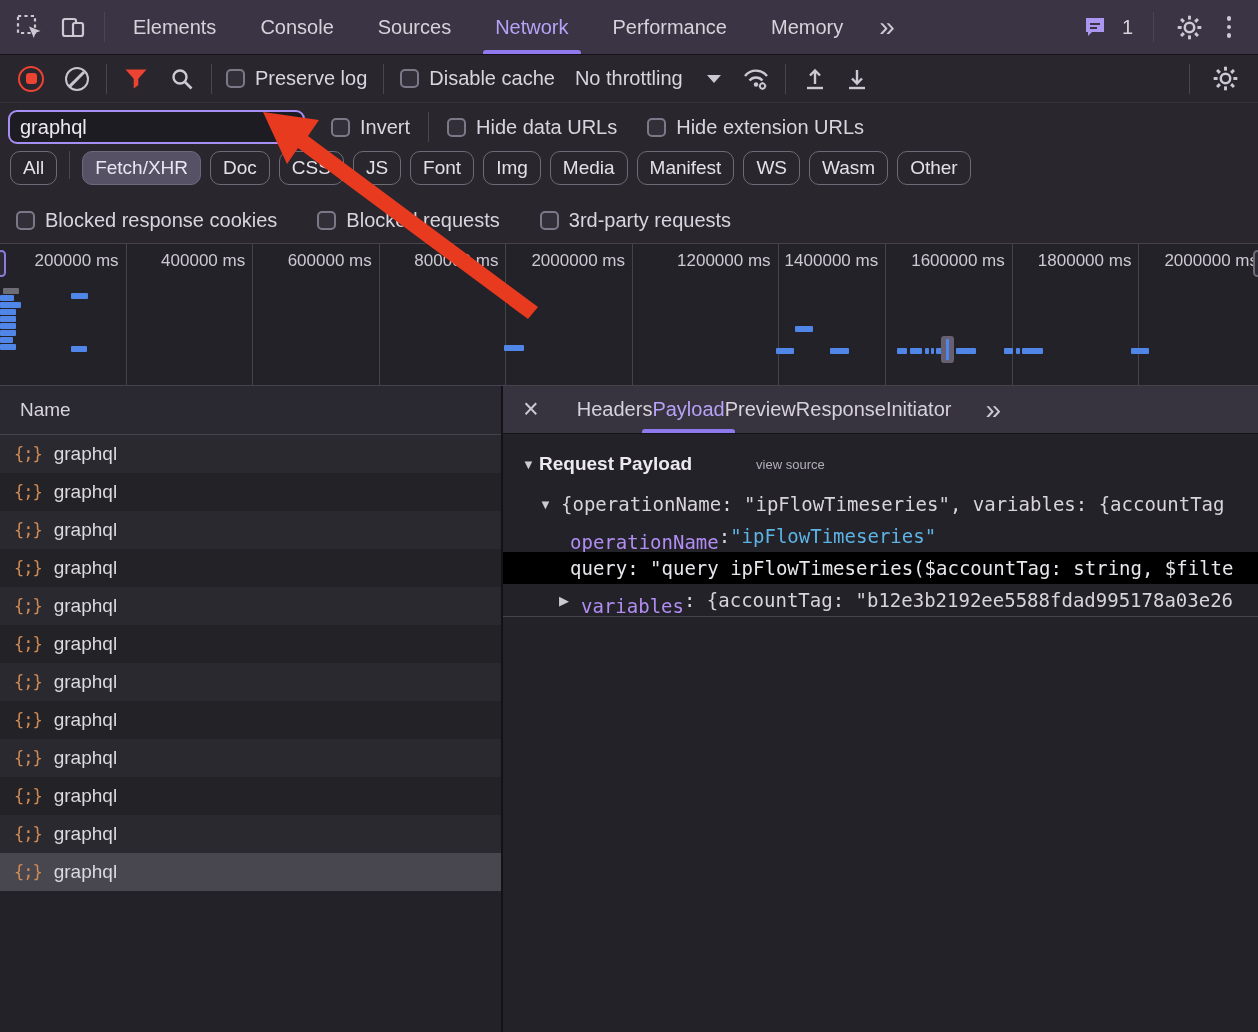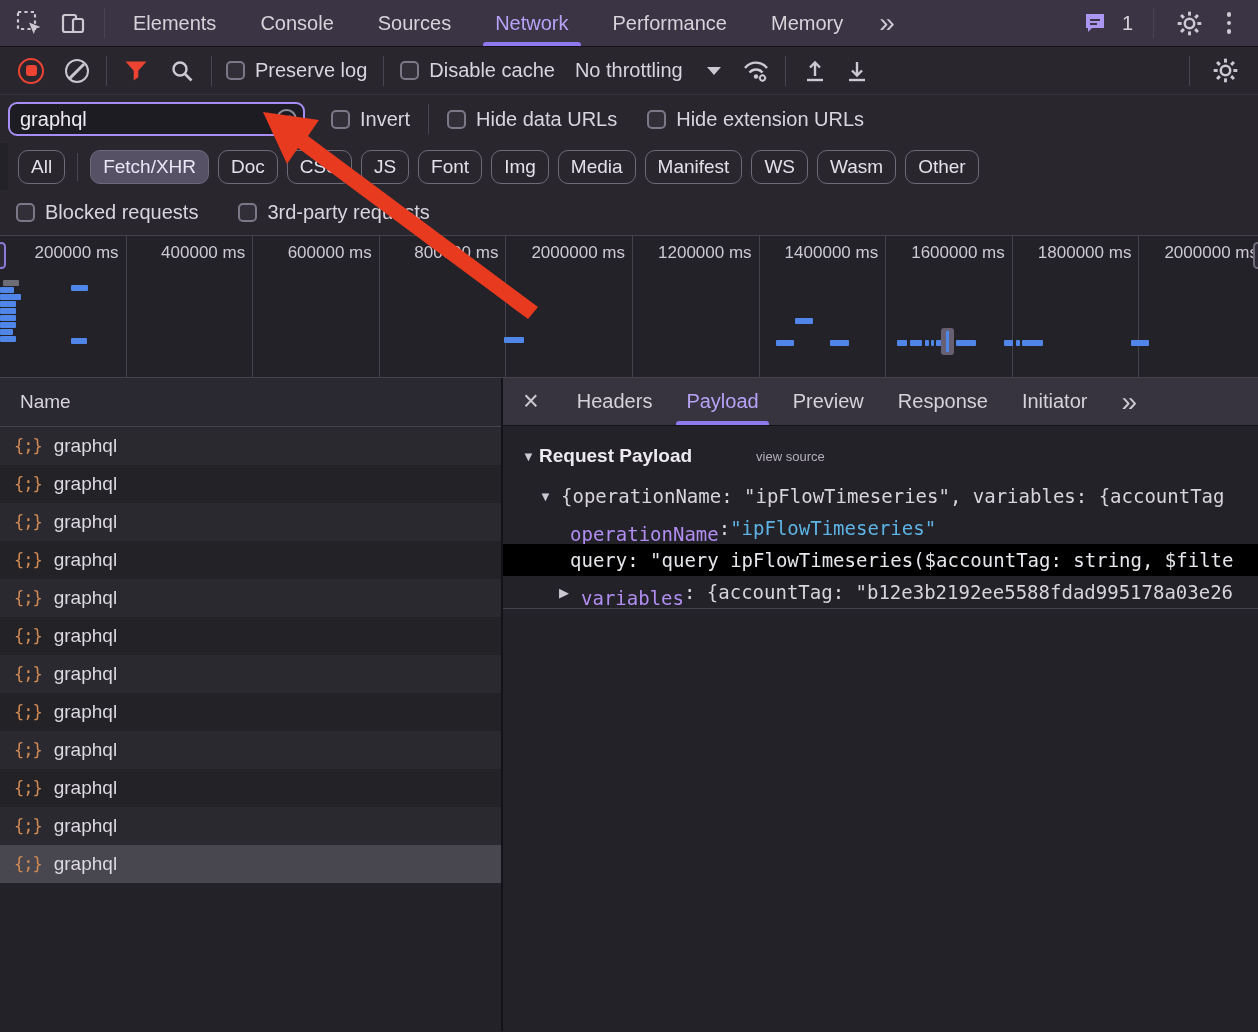--- a/index.html
+++ b/index.html
@@ -1,20 +1,20 @@
 <!DOCTYPE html>
 <html><head>
 <meta charset="utf-8">
 <style>
   * { margin:0; padding:0; box-sizing:border-box; }
   html,body { width:1258px; height:1032px; overflow:hidden; }
   body { background:#242229; font-family:"Liberation Sans",sans-serif; color:#d6d2da; position:relative; }
 
   
-  .row1 { height:47px; background:#3a3444; display:flex; align-items:center; padding:0 14px 0 14px; border-bottom:1px solid #141019; }
+  .row1 { height:55px; background:#3a3444; display:flex; align-items:center; padding:0 14px 0 14px; border-bottom:1px solid #141019; }
   .icon-btn { display:flex; align-items:center; justify-content:center; width:30px; height:30px; flex:0 0 auto; }
   .vsep { width:1px; height:30px; background:#55505e; margin:0 10px; flex:0 0 auto; }
   .vsep.dark { background:#4a4553; }
   .main-tabs { display:flex; align-items:center; height:100%; margin-left:18px; gap:44px; }
   .tab { height:100%; display:flex; align-items:center; font-size:20px; color:#d6d2da; position:relative; cursor:default; }
   .tab.active { color:#b6a3f8; }
   .tab.active::after { content:''; position:absolute; left:-12px; right:-12px; bottom:0; height:4px; border-radius:3px 3px 0 0; background:#8f79ef; }
   .more-chev { font-size:28px; color:#cdc9d3; line-height:1; }
   .row1-right { margin-left:auto; display:flex; align-items:center; gap:10px; }
   .msg-count { font-size:20px; color:#d6d2da; margin-left:2px; }
@@ -32,21 +32,21 @@
   .lbl { font-size:20px; color:#d9d5de; white-space:nowrap; }
   .caret { width:0; height:0; border-left:7px solid transparent; border-right:7px solid transparent; border-top:8px solid #cdc9d3; margin-left:14px; }.gap12{width:12px}.gap16{width:16px}.gap20{width:20px}
 
   
   .row3 { height:48px; background:#29262e; display:flex; align-items:center; padding:0 16px 0 8px; }
   .filter-box { width:297px; height:34px; border:2px solid #a78ef2; border-radius:9px; background:#1e1c23; display:flex; align-items:center; padding:0 6px 0 10px; }
   .filter-box input { flex:1; background:transparent; border:none; outline:none; color:#eceaf0; font-size:20px; font-family:"Liberation Sans",sans-serif; min-width:0; }
   .clear-x { width:21px; height:21px; border:2px solid #8f8b98; border-radius:50%; color:#c6c2cd; font-size:15px; line-height:17px; text-align:center; flex:0 0 auto; }
 
   
-  .row4 { height:47px; background:#29262e; display:flex; align-items:center; padding:0 10px; gap:9px;margin-left:8px; }
+  .row4 { height:47px; background:#29262e; display:flex; padding:0 10px; gap:9px; }
   .chip { height:34px; border:1.5px solid #6e6a78; border-radius:10px; padding:0 12px; display:flex; align-items:center; font-size:19px; color:#e3e0e8; white-space:nowrap; }
   .chip.active { background:#575166; border-color:#6e687f; color:#eae6f4; }
   .chip-sep { width:1px; height:28px; background:#4a4553; margin:0 3px; }
 
   
   .row5 { height:46px; background:#29262e; display:flex; align-items:center; padding:0 16px; gap:40px; border-bottom:1px solid #45424c; }
 
   
   .timeline { position:relative; height:142px; background:#242229; border-bottom:1px solid #45424c; overflow:hidden; }
   .tsection { position:absolute; top:0; bottom:0; border-right:1px solid #45424c; }
@@ -282,20 +282,24 @@
     <div class="chip">Media</div>
     <div class="chip">Manifest</div>
     <div class="chip">WS</div>
     <div class="chip">Wasm</div>
     <div class="chip">Other</div>
   </div>
 
 <div class="row5">
     <div class="cbg">
       <span class="cb"></span>
+      <span class="lbl">Blocked response cookies</span>
+    </div>
+    <div class="cbg">
+      <span class="cb"></span>
       <span class="lbl">Blocked requests</span>
     </div>
     <div class="cbg">
       <span class="cb"></span>
       <span class="lbl">3rd-party requests</span>
     </div>
   </div>
 
 <div class="timeline">
   <div>
@@ -307,21 +311,21 @@
       </div>
       <div class="tsection" style="left: 253.2px; width: 126.6px;">
         <span class="tlabel">600000 ms</span>
       </div>
       <div class="tsection" style="left: 379.8px; width: 126.6px;">
         <span class="tlabel">800000 ms</span>
       </div>
       <div class="tsection" style="left: 506.4px; width: 126.6px;">
         <span class="tlabel">2000000 ms</span>
       </div>
-      <div class="tsection" style="left: 633px; width: 126.6px;">
+      <div class="tsection" style="left: 652px; width: 126.6px;">
         <span class="tlabel">1200000 ms</span>
       </div>
       <div class="tsection" style="left: 759.6px; width: 126.6px;">
         <span class="tlabel">1400000 ms</span>
       </div>
       <div class="tsection" style="left: 886.2px; width: 126.6px;">
         <span class="tlabel">1600000 ms</span>
       </div>
       <div class="tsection" style="left: 1012.8px; width: 126.6px;">
         <span class="tlabel">1800000 ms</span>
@@ -415,21 +419,21 @@
         <div class="nrow odd selected">
           <span class="req-icon">{;}</span>
           <span>graphql</span>
         </div>
       </div>
   </div>
 
   <div class="pane-right">
     <div class="dtabbar">
       <span class="close-x">×</span>
-      <div style="display:flex;height:100%;gap:34px;align-items:center">
+      <div style="display:flex;height:100%;align-items:center">
           <div class="dtab">Headers</div>
           <div class="dtab active">Payload</div>
           <div class="dtab">Preview</div>
           <div class="dtab">Response</div>
           <div class="dtab">Initiator</div>
         </div>
       <span class="more-chev">»</span>
     </div>
     <div class="payload">
       <div class="psec-head">

